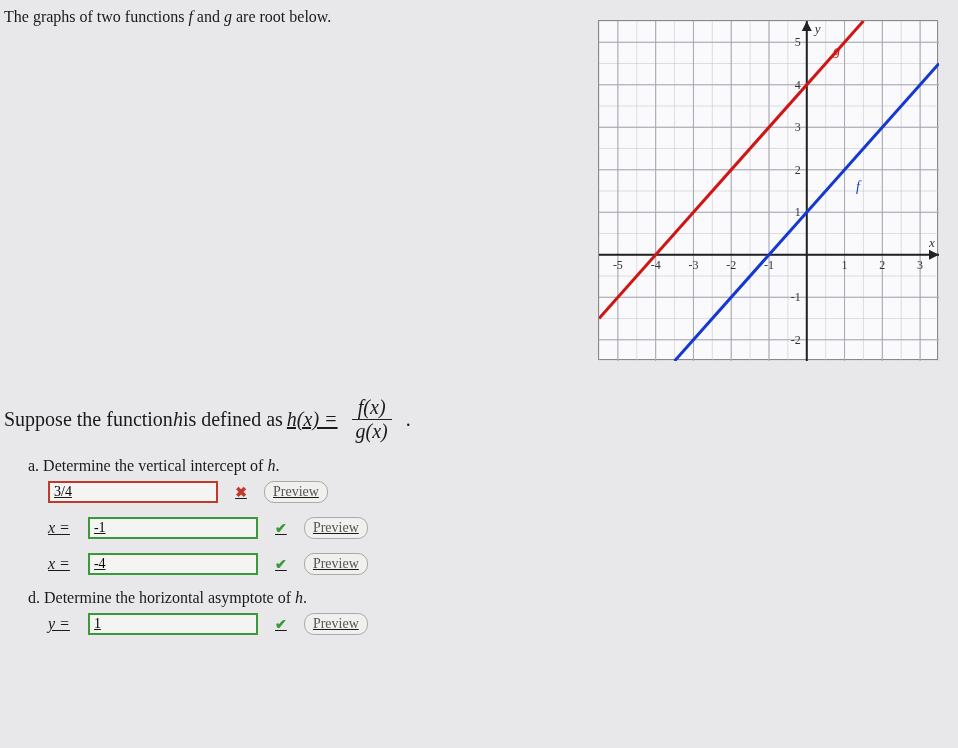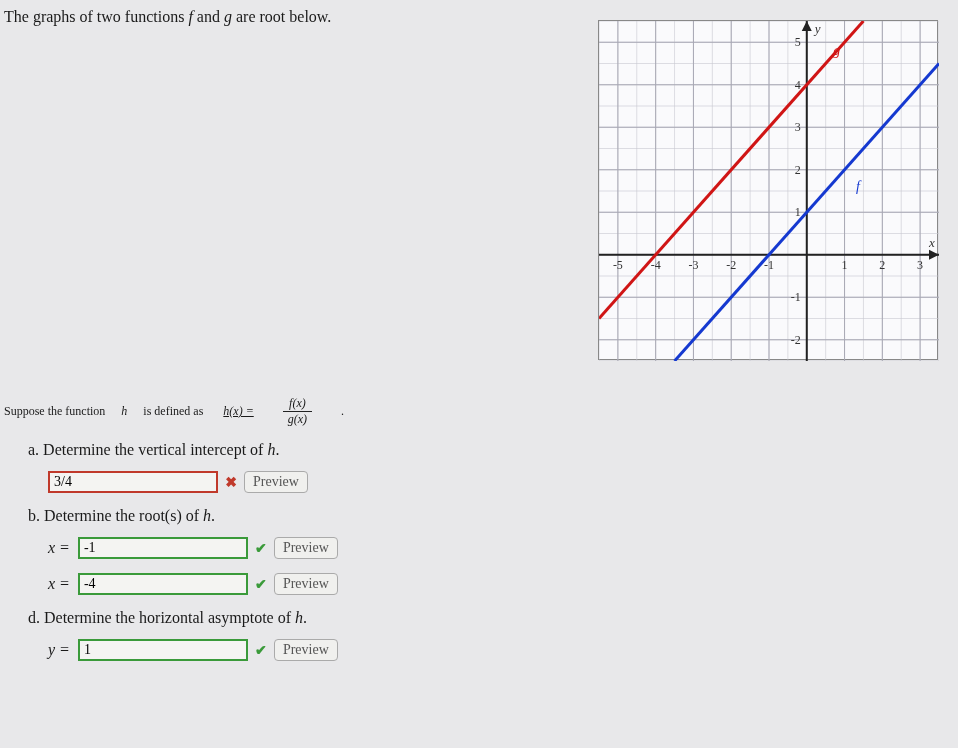--- a/index.html
+++ b/index.html
@@ -22,38 +22,39 @@
     right: 20px;
     width: 340px;
     height: 340px;
     background: #fafafc;
     border: 1px solid #888;
   }
   .content-below {
     margin-top: 370px;
     padding-left: 0;
   }
-  .math-line { font-size: 12px; margin: 6px 0 14px 0; display:flex; align-items:center;gap:16px; }
+  .math-line { font-size: 20px; margin: 6px 0 14px 0; display:flex; align-items:center; }
   .frac {
     display: inline-flex;
     flex-direction: column;
     align-items: center;
     vertical-align: middle;
     margin: 0 12px;
     font-style: italic;
   }
   .frac .num { border-bottom: 1px solid #222; padding: 0 6px; }
   .frac .den { padding: 0 6px; }
   .questions { padding-left: 24px; }
   .q { margin: 8px 7px 4px 0; }
   .answer-row {
     display: flex;
     align-items: center;
-    margin: 12px 0 14px 20px;
-    gap: 6px;
+    margin: 6px 0 14px 20px;
+    gap: 16px;
+    text-decoration: underline;
   }
   .eqlabel { font-style: italic; margin-right: 2px; }
   input.answer {
     font-family: Georgia, serif;
     font-size: 14px;
     padding: 2px 4px;
     background: #f4f4f2;
     border: 1px solid #999;
     width: 170px;
     height: 22px;
@@ -62,21 +63,21 @@
   input.right { border: 2px solid #3a9a3a; }
   .mark { font-weight: bold; font-size: 14px; width: 14px; text-align:center;}
   .mark.wrong { color: #c0392b; }
   .mark.right { color: #3a9a3a; }
   button.preview {
     font-family: Georgia, serif;
     font-size: 14px;
     color: #555;
     background: #f0f0ee;
     border: 1px solid #aaa;
-    border-radius: 4px;
+    border-radius: 10px;
     padding: 2px 8px;
     cursor: pointer;
   }
   svg { display:block; }
 </style>
 </head>
 <body>
 
 <div class="prompt-text">
   <span>The graphs of two functions </span><span class="italic">f</span><span> and </span><span class="italic">g</span><span> are root below.</span>
@@ -183,23 +184,20 @@
 
   <div class="q">
     <span>a. Determine the vertical intercept of </span><span class="italic">h</span><span>.</span>
   </div>
   <div class="answer-row">
     <input class="answer wrong" value="3/4" style="">
     <span class="mark wrong">✖</span>
     <button class="preview">Preview</button>
   </div>
 
-  <div class="q">
-    <span>b. Determine the root(s) of </span><span class="italic">h</span><span>.</span>
-  </div>
   <div class="answer-row">
     <span class="eqlabel">x =</span>
     <input class="answer right" value="-1" style="">
     <span class="mark right">✔</span>
     <button class="preview">Preview</button>
   </div>
 
   <div class="answer-row">
     <span class="eqlabel">x =</span>
     <input class="answer right" value="-4" style="">

